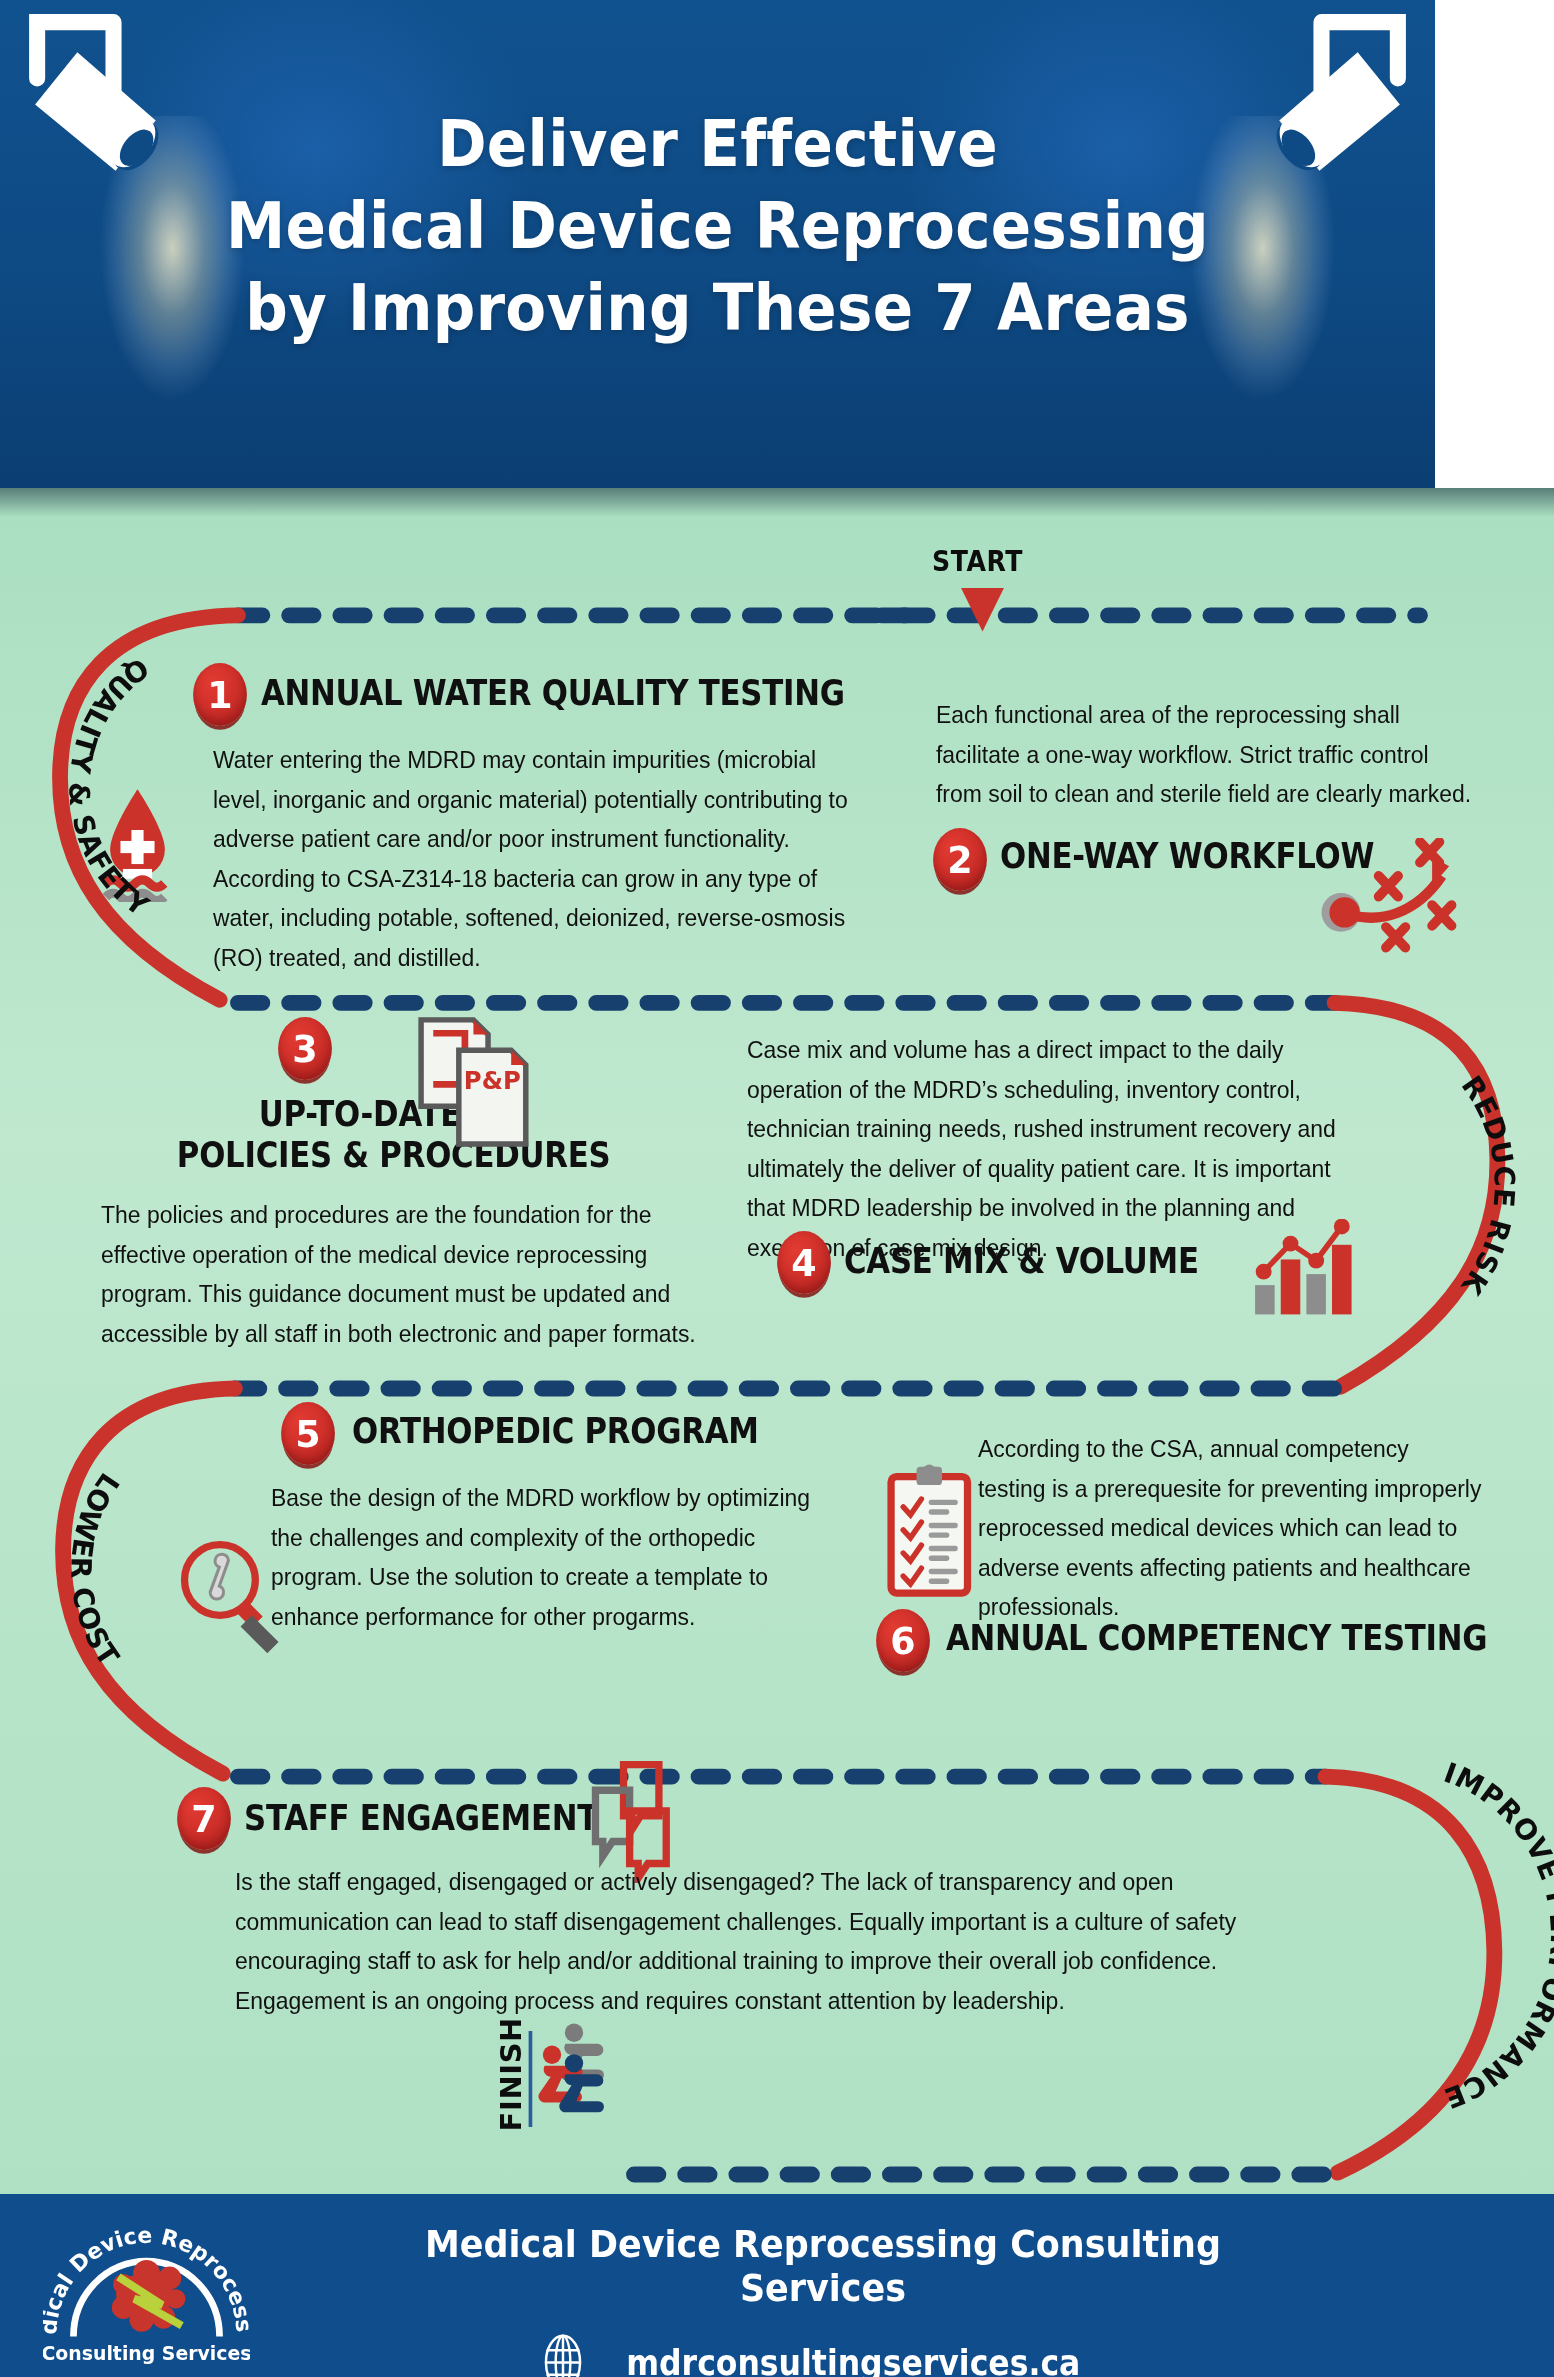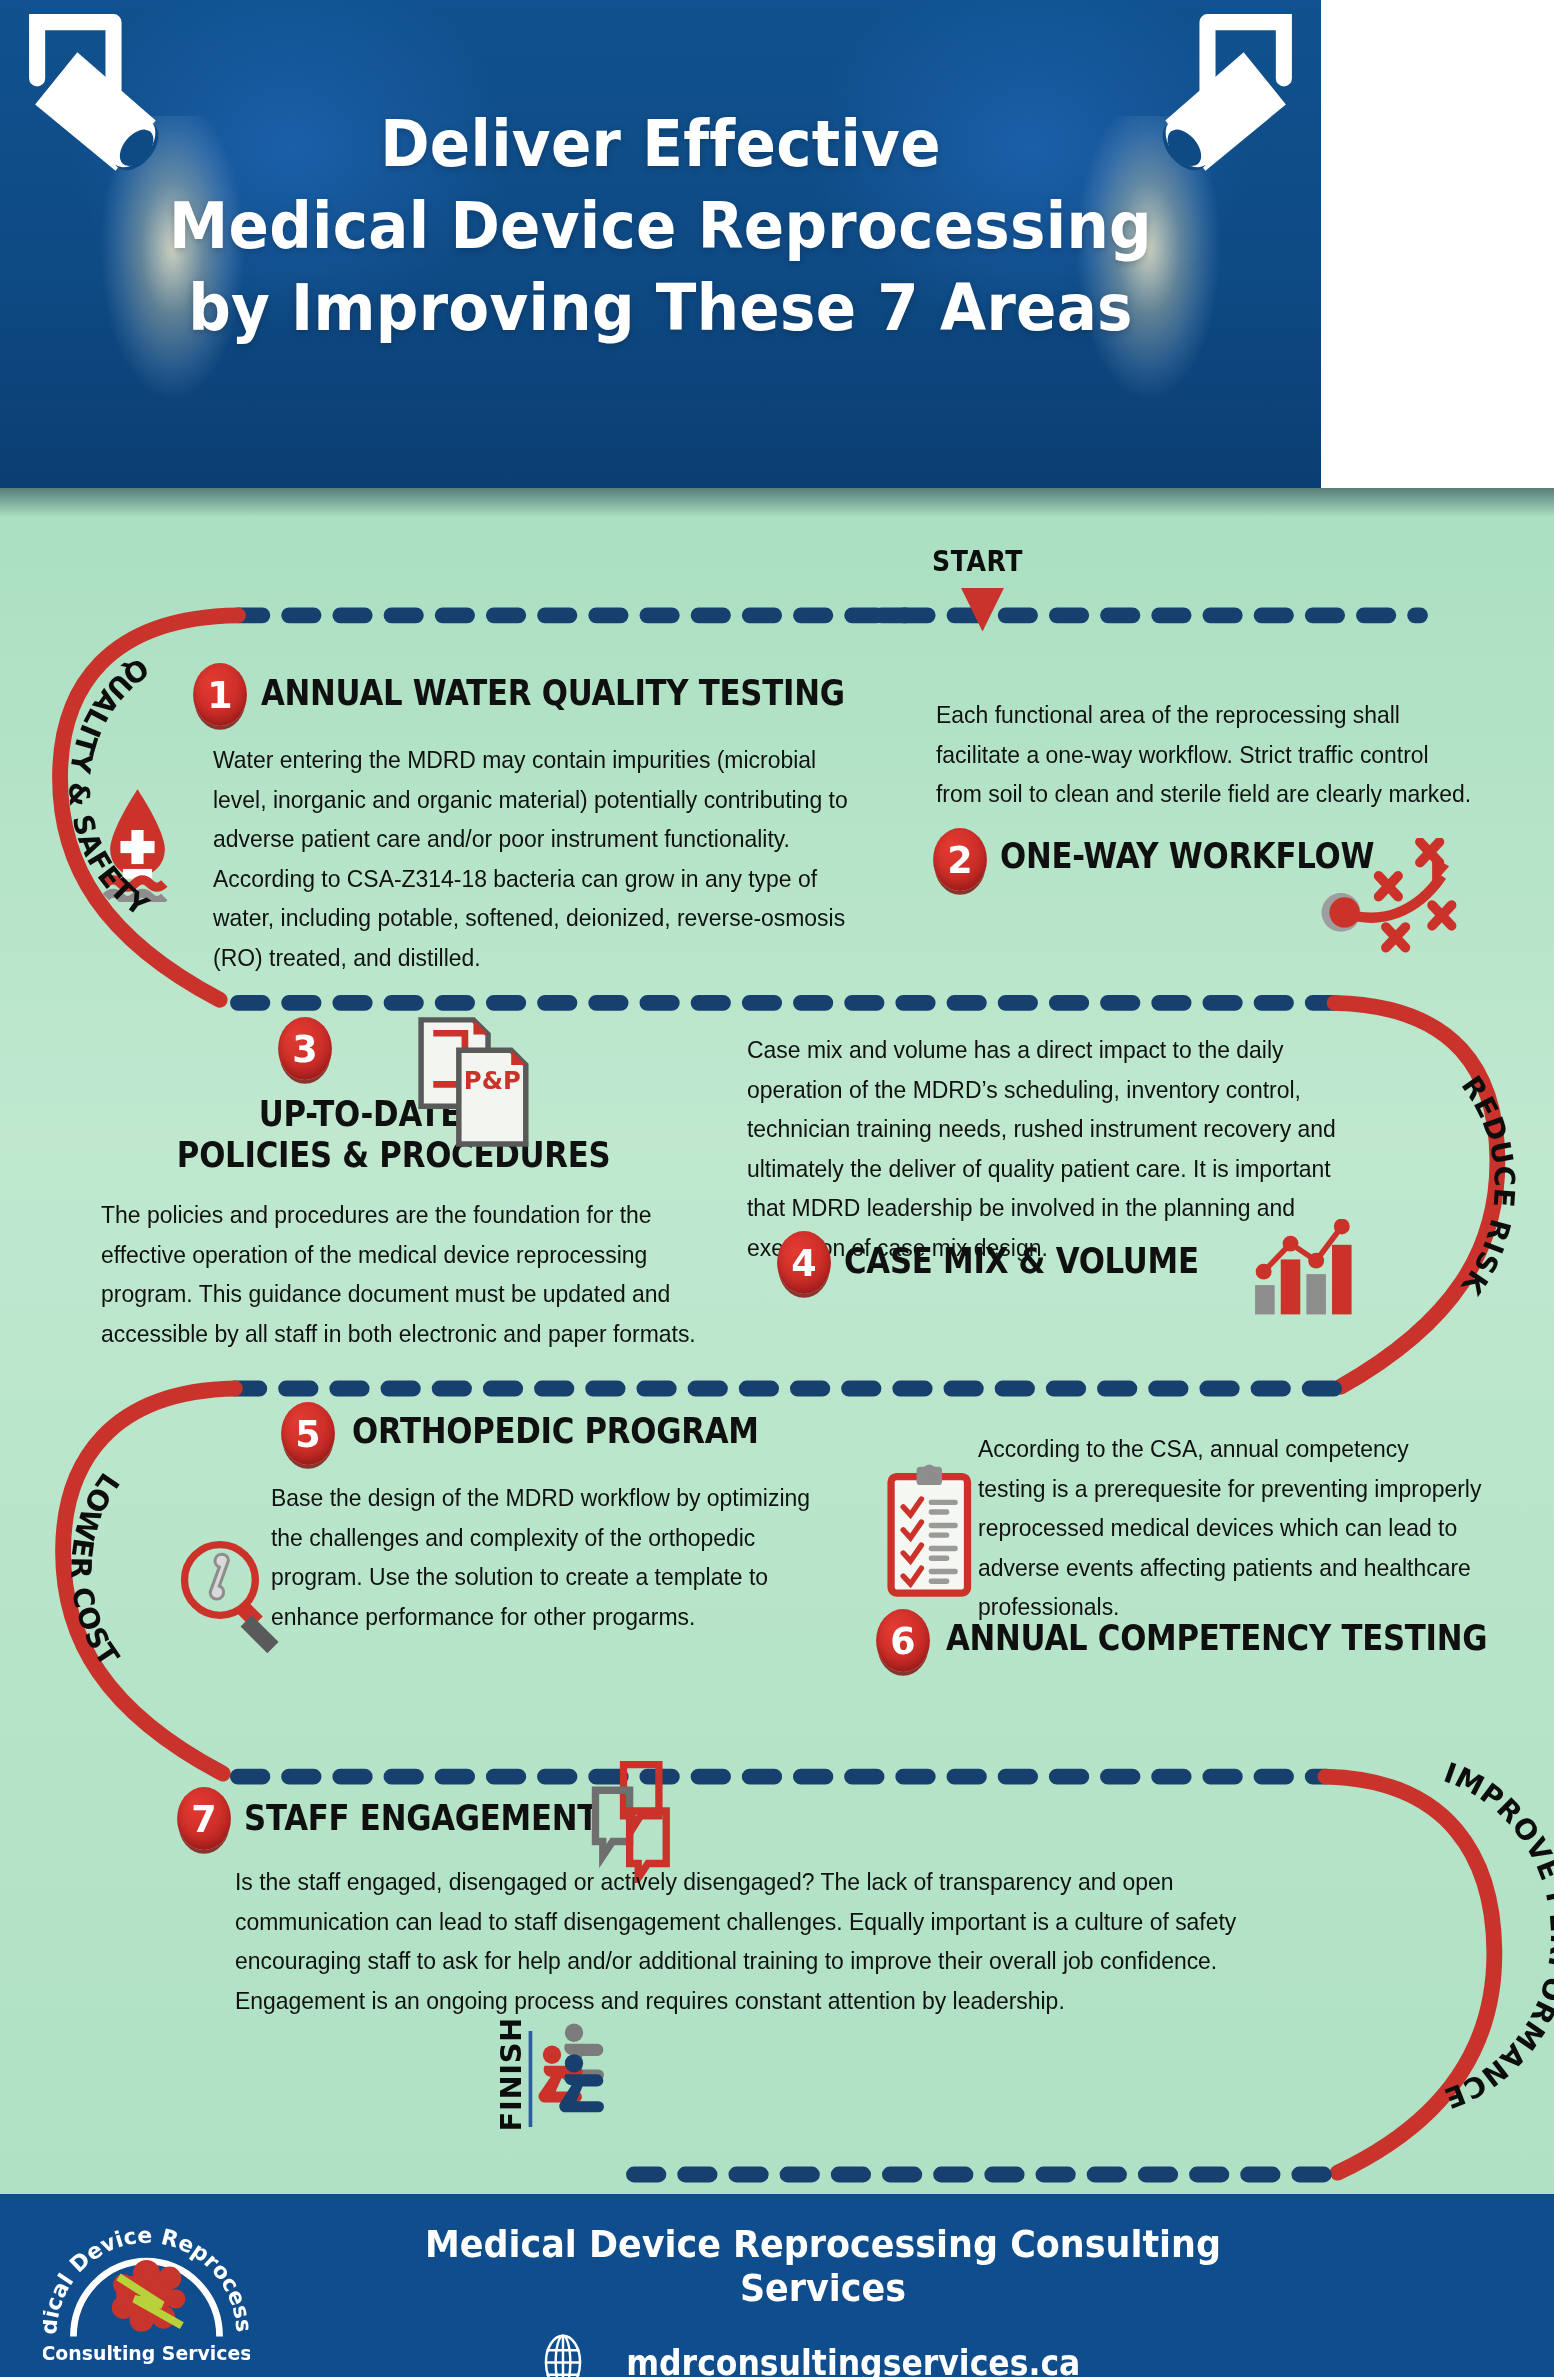--- a/index.html
+++ b/index.html
@@ -5,21 +5,21 @@
   * { margin:0; padding:0; box-sizing:border-box; }
   html,body { background:#ffffff; }
   body {
     width:1555px; height:2377px;
     font-family:"Liberation Sans", sans-serif;
     position:relative; overflow:hidden;
   }
 
   
   .header{
-    position:absolute; left:0; top:0; width:1321px; height:488px;
+    position:absolute; left:0; top:0; width:1435px; height:488px;
     background:
       radial-gradient(ellipse 317px 256px at 22% 30%, #1b5fa8 0%, rgba(27,95,168,0) 70%),
       radial-gradient(ellipse 317px 256px at 78% 30%, #1b5fa8 0%, rgba(27,95,168,0) 70%),
       linear-gradient(180deg,#10528f 0%, #0e4a84 55%, #0b3e72 100%);
     overflow:hidden;
   }
   .hdr-title{
     position:absolute; left:0; right:0; top:104px;
     text-align:center; color:#ffffff;
     font-family:"DejaVu Sans", sans-serif;

